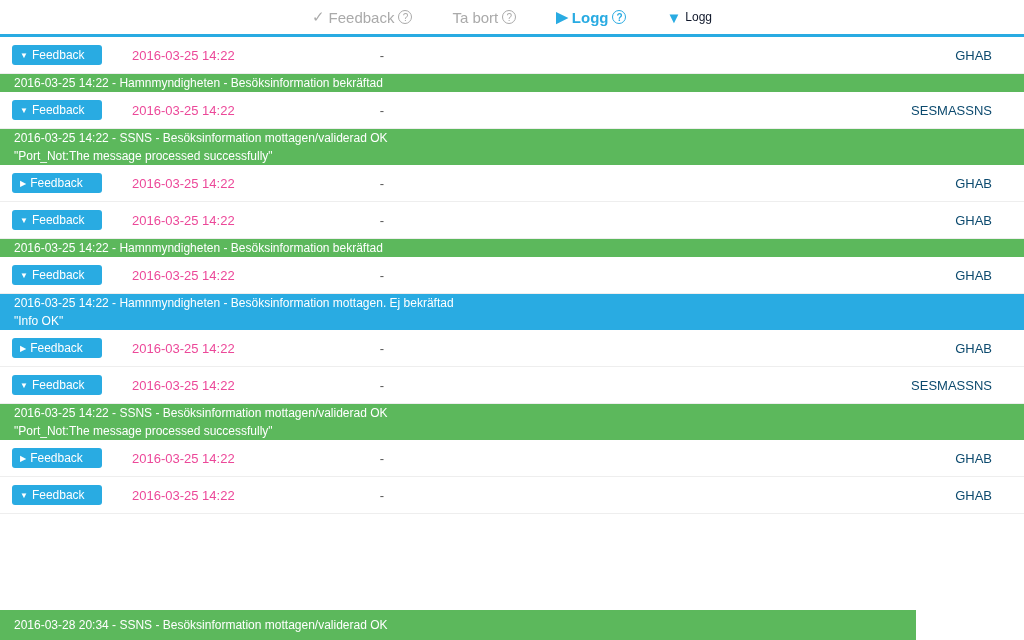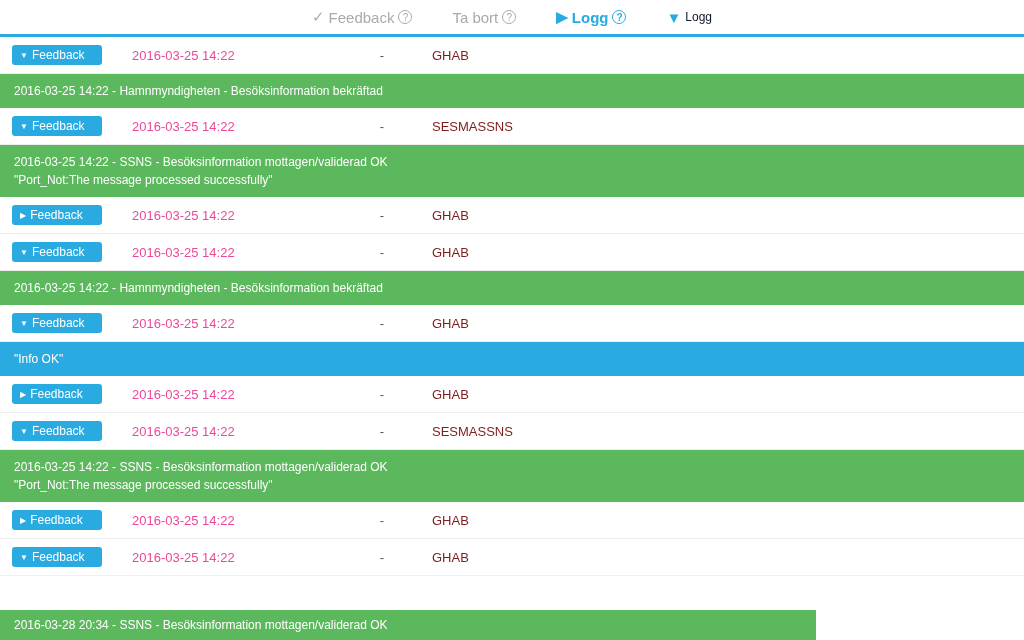--- a/index.html
+++ b/index.html
@@ -77,42 +77,42 @@
       white-space: nowrap;
       min-width: 90px;
     }
     .feedback-btn .triangle {
       font-size: 8px;
     }
 
     .col-feedback { width: 120px; flex-shrink: 0; }
     .col-date { width: 200px; flex-shrink: 0; color: #ec4899; }
     .col-dash { width: 100px; flex-shrink: 0; color: #555; text-align: center; }
-    .col-org { flex: 1; color: #7f1d1d; text-align: left; padding-right: 20px; }
+    .col-org { flex: 1; color: #0c4a6e; text-align: right; padding-right: 20px; }
 
     
     .row-detail {
-      padding: 8px 14px;
+      padding: 0 14px;
       font-size: 12px;
       color: #fff;
       line-height: 1.5;
     }
     .row-detail.green {
       background: #5cb85c;
     }
     .row-detail.blue {
       background: #29abe2;
     }
 
     
     .bottom-bar {
       position: fixed;
       bottom: 0;
       left: 0;
-      width: 816px;
+      width: 916px;
       background: #5cb85c;
       color: #fff;
       padding: 8px 14px;
       font-size: 12px;
     }
   </style>
 </head>
 <body>
 
 <div class="toolbar">
@@ -196,20 +196,21 @@
         <button class="feedback-btn">
           <span class="triangle">▼</span>
           <span>Feedback</span>
         </button>
       </div>
       <div class="col-date">2016-03-25 14:22</div>
       <div class="col-dash">-</div>
       <div class="col-org">GHAB</div>
     </div>
     <div class="row-detail blue">
+      <div>2016-03-25 14:22 - Hamnmyndigheten - Besöksinformation mottagen. Ej bekräftad</div>
       <div>"Info OK"</div>
     </div>
     <div class="row-main">
       <div class="col-feedback">
         <button class="feedback-btn">
           <span class="triangle">▶</span>
           <span>Feedback</span>
         </button>
       </div>
       <div class="col-date">2016-03-25 14:22</div>

